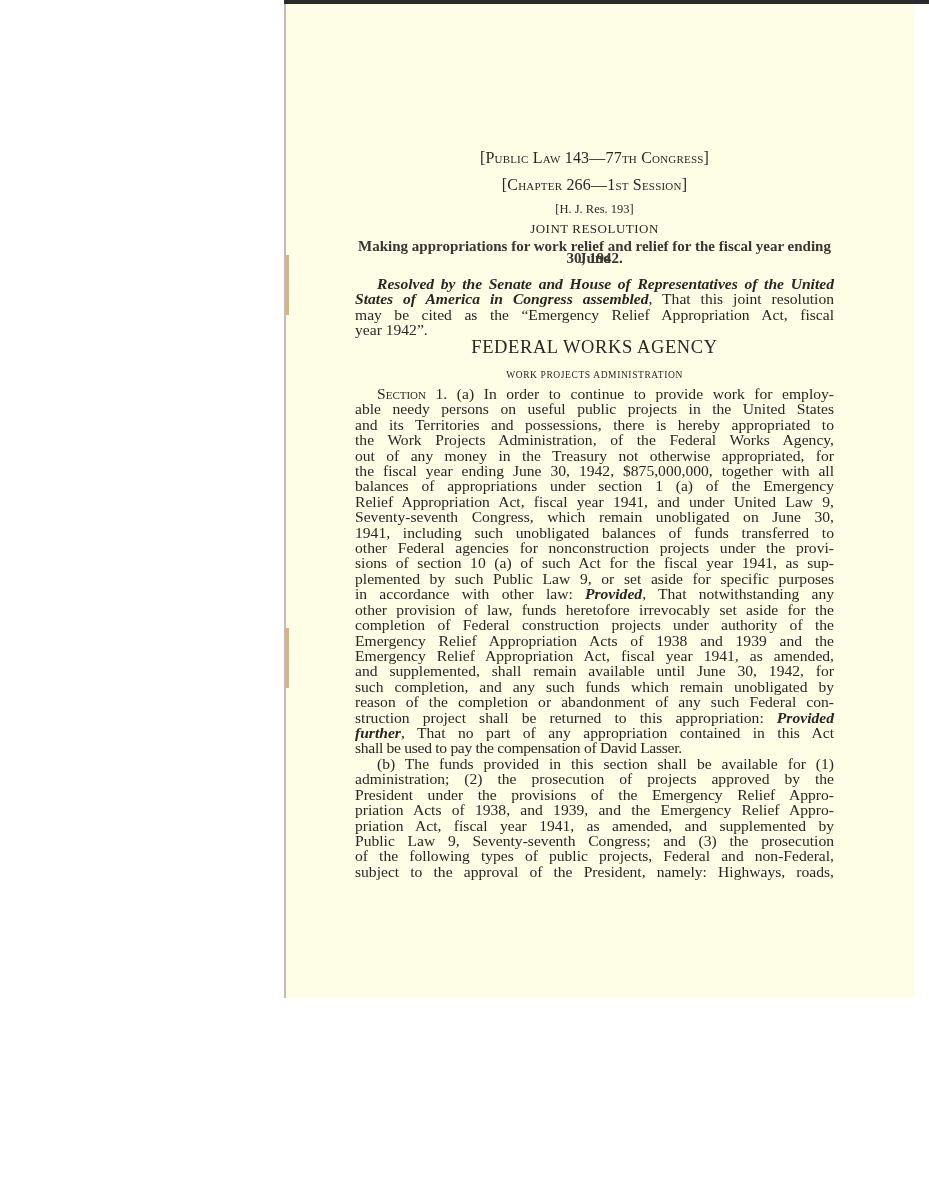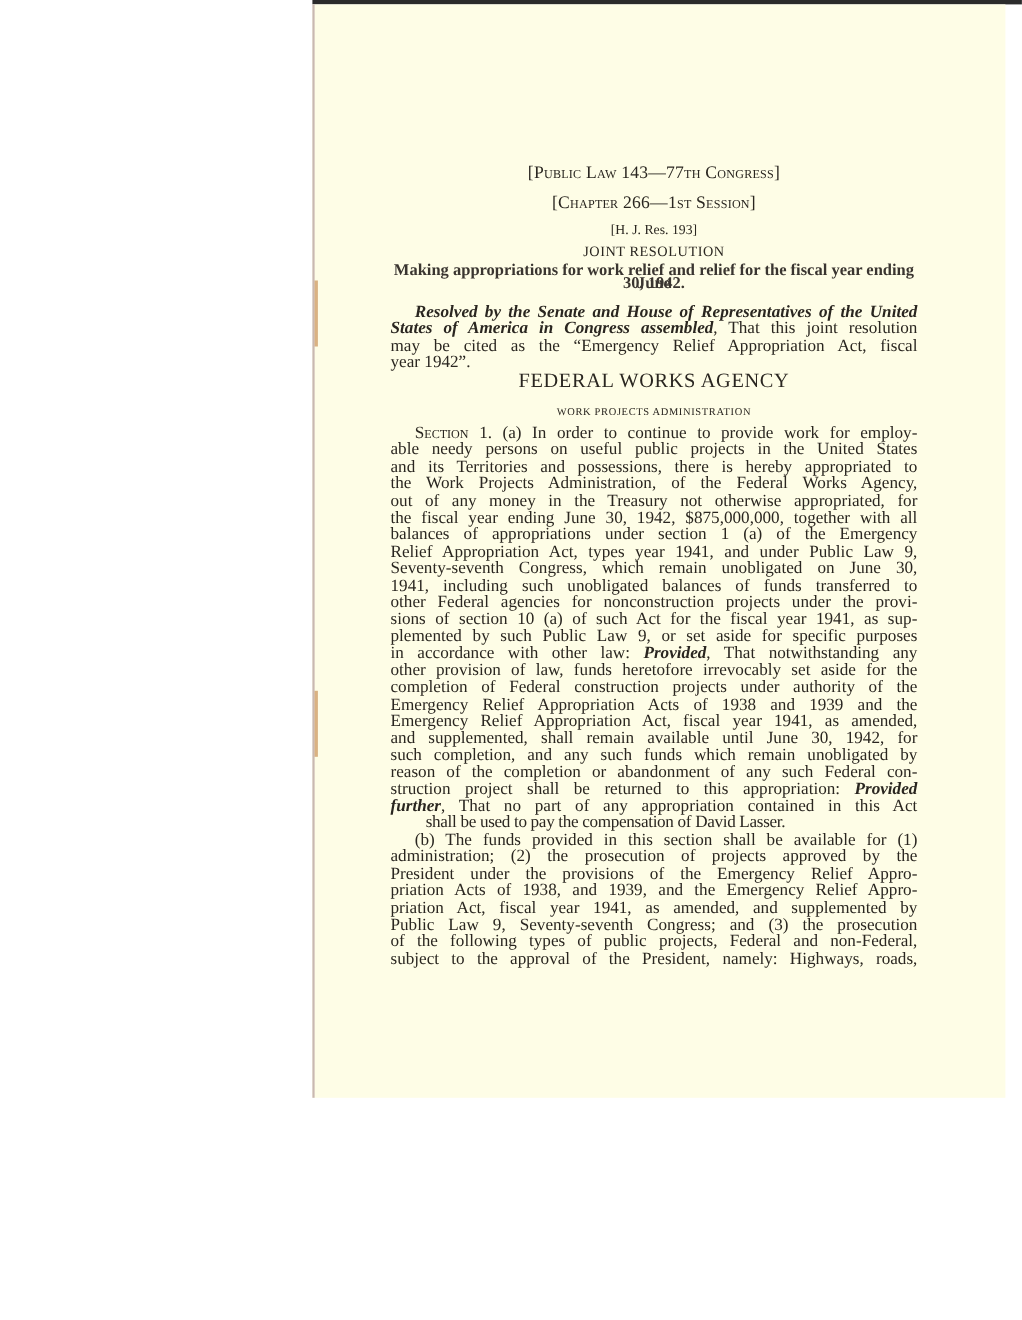--- a/index.html
+++ b/index.html
@@ -71,37 +71,37 @@
   <div class="center wpa" style="top:370px;">WORK PROJECTS ADMINISTRATION</div>
 
   <div class="para" style="top:386px;">
     <span class="line indent"><span class="sc">Section 1.</span><span> (a) In order to continue to provide work for employ-</span></span>
     <span class="line">able needy persons on useful public projects in the United States</span>
     <span class="line">and its Territories and possessions, there is hereby appropriated to</span>
     <span class="line">the Work Projects Administration, of the Federal Works Agency,</span>
     <span class="line">out of any money in the Treasury not otherwise appropriated, for</span>
     <span class="line">the fiscal year ending June 30, 1942, $875,000,000, together with all</span>
     <span class="line">balances of appropriations under section 1 (a) of the Emergency</span>
-    <span class="line">Relief Appropriation Act, types year 1941, and under Public Law 9,</span>
+    <span class="line">Relief Appropriation Act, fiscal year 1941, and under United Law 9,</span>
     <span class="line">Seventy-seventh Congress, which remain unobligated on June 30,</span>
     <span class="line">1941, including such unobligated balances of funds transferred to</span>
     <span class="line">other Federal agencies for nonconstruction projects under the provi-</span>
     <span class="line">sions of section 10 (a) of such Act for the fiscal year 1941, as sup-</span>
     <span class="line">plemented by such Public Law 9, or set aside for specific purposes</span>
     <span class="line"><span>in accordance with other law: </span><em>Provided</em><span>, That notwithstanding any</span></span>
     <span class="line">other provision of law, funds heretofore irrevocably set aside for the</span>
     <span class="line">completion of Federal construction projects under authority of the</span>
     <span class="line">Emergency Relief Appropriation Acts of 1938 and 1939 and the</span>
     <span class="line">Emergency Relief Appropriation Act, fiscal year 1941, as amended,</span>
     <span class="line">and supplemented, shall remain available until June 30, 1942, for</span>
     <span class="line">such completion, and any such funds which remain unobligated by</span>
     <span class="line">reason of the completion or abandonment of any such Federal con-</span>
     <span class="line"><span>struction project shall be returned to this appropriation: </span><em>Provided</em></span>
     <span class="line"><em>further</em><span>, That no part of any appropriation contained in this Act</span></span>
-    <span class="line last" style="letter-spacing:-0.3px;margin-left:32px;">shall be used to pay the compensation of David Lasser.</span>
+    <span class="line last" style="letter-spacing:-0.3px;">shall be used to pay the compensation of David Lasser.</span>
   </div>
 
   <div class="para" style="top:756px;">
     <span class="line indent">(b) The funds provided in this section shall be available for (1)</span>
     <span class="line">administration; (2) the prosecution of projects approved by the</span>
     <span class="line">President under the provisions of the Emergency Relief Appro-</span>
     <span class="line">priation Acts of 1938, and 1939, and the Emergency Relief Appro-</span>
     <span class="line">priation Act, fiscal year 1941, as amended, and supplemented by</span>
     <span class="line">Public Law 9, Seventy-seventh Congress; and (3) the prosecution</span>
     <span class="line">of the following types of public projects, Federal and non-Federal,</span>

